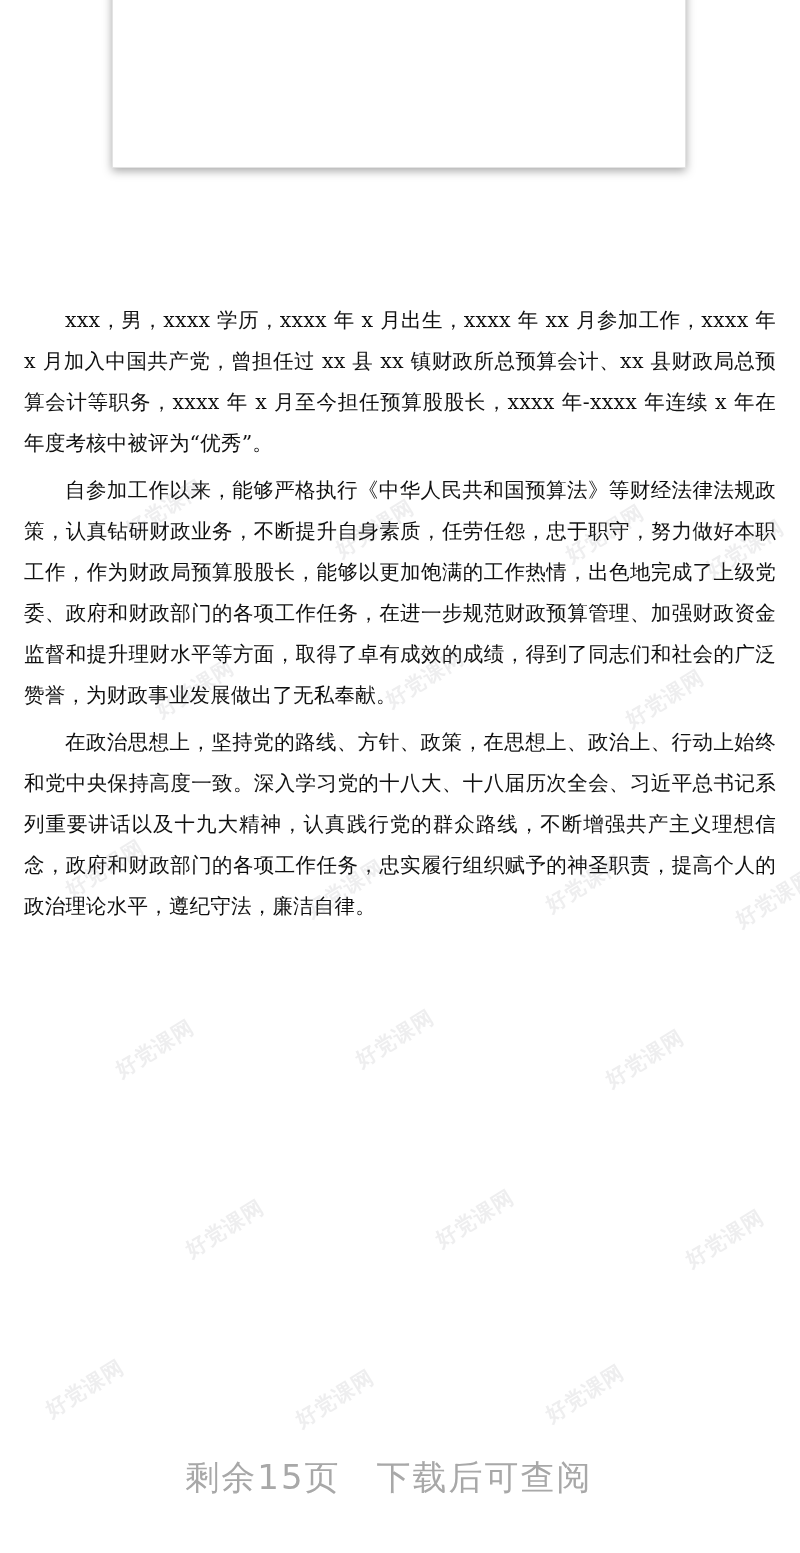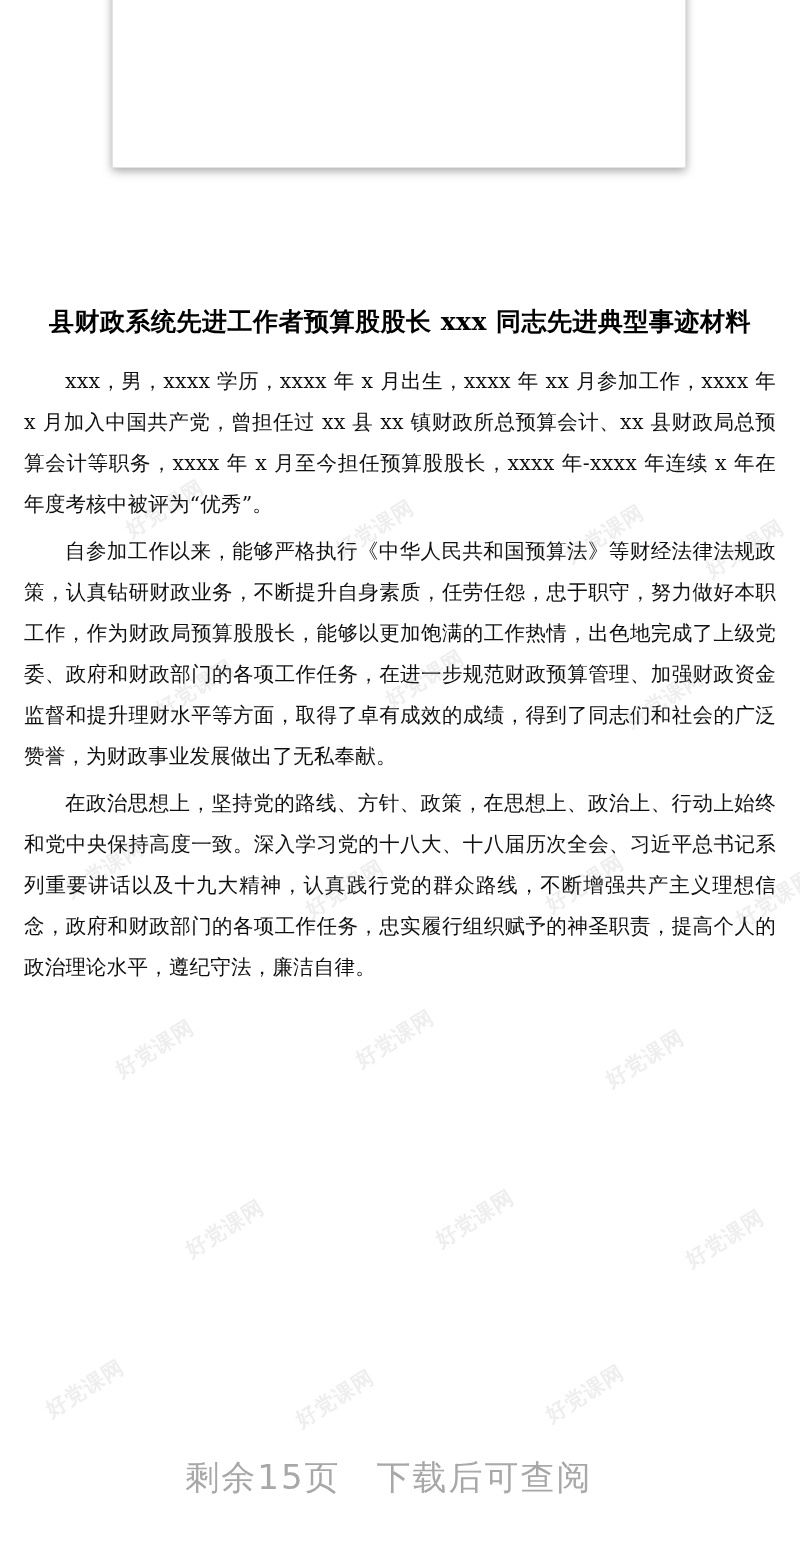--- a/index.html
+++ b/index.html
@@ -111,21 +111,20 @@
   }
 </style>
 </head>
 <body>
 
 <div id="top-card-wrap">
   <div id="top-card"></div>
 </div>
 
 <div id="doc">
-  <h1 id="doc-title">县财政系统先进工作者预算股股长 xxx 同志先进典型事迹材料</h1>
 
   <p class="para">xxx，男，xxxx 学历，xxxx 年 x 月出生，xxxx 年 xx 月参加工作，xxxx 年 x 月加入中国共产党，曾担任过 xx 县 xx 镇财政所总预算会计、xx 县财政局总预算会计等职务，xxxx 年 x 月至今担任预算股股长，xxxx 年-xxxx 年连续 x 年在年度考核中被评为“优秀”。</p>
   <p class="para">自参加工作以来，能够严格执行《中华人民共和国预算法》等财经法律法规政策，认真钻研财政业务，不断提升自身素质，任劳任怨，忠于职守，努力做好本职工作，作为财政局预算股股长，能够以更加饱满的工作热情，出色地完成了上级党委、政府和财政部门的各项工作任务，在进一步规范财政预算管理、加强财政资金监督和提升理财水平等方面，取得了卓有成效的成绩，得到了同志们和社会的广泛赞誉，为财政事业发展做出了无私奉献。</p>
   <p class="para">在政治思想上，坚持党的路线、方针、政策，在思想上、政治上、行动上始终和党中央保持高度一致。深入学习党的十八大、十八届历次全会、习近平总书记系列重要讲话以及十九大精神，认真践行党的群众路线，不断增强共产主义理想信念，政府和财政部门的各项工作任务，忠实履行组织赋予的神圣职责，提高个人的政治理论水平，遵纪守法，廉洁自律。</p>
 </div>
 
 <div id="watermark-layer">
   <span class="wm" style="left:120px;  top:520px;">好党课网</span>
   <span class="wm" style="left:330px;  top:540px;">好党课网</span>
   <span class="wm" style="left:560px;  top:545px;">好党课网</span>

